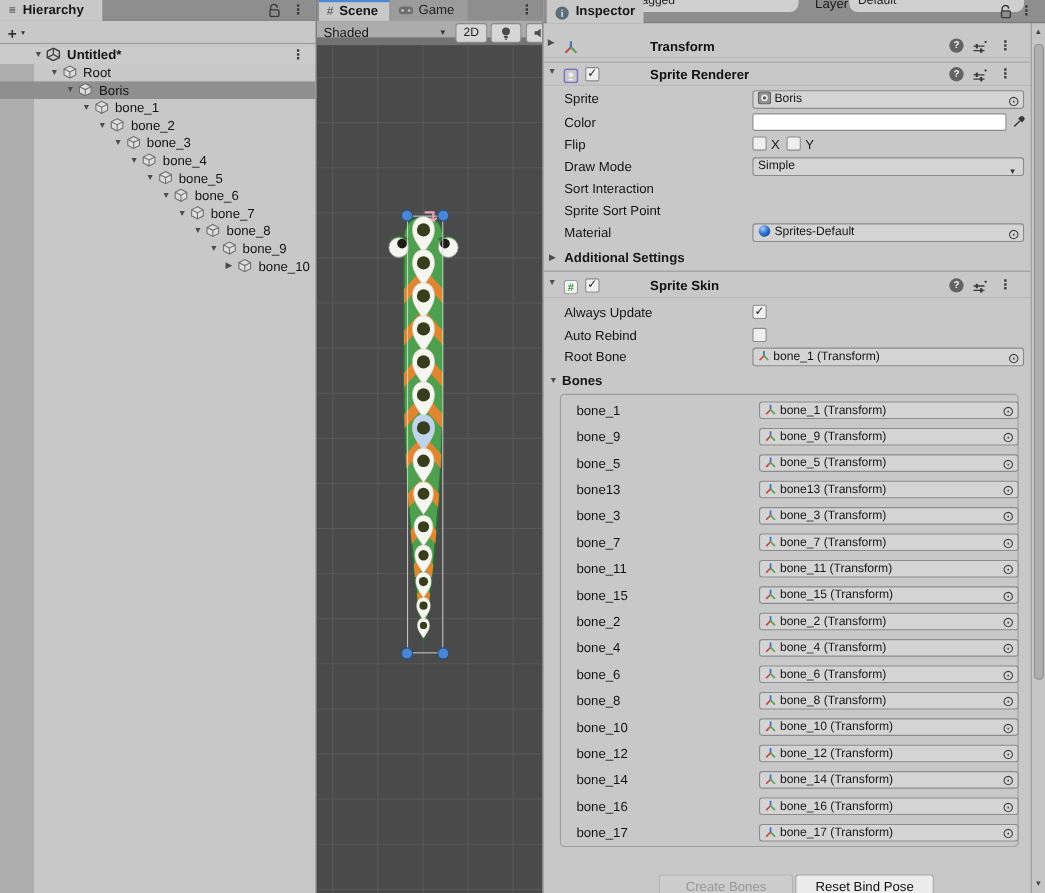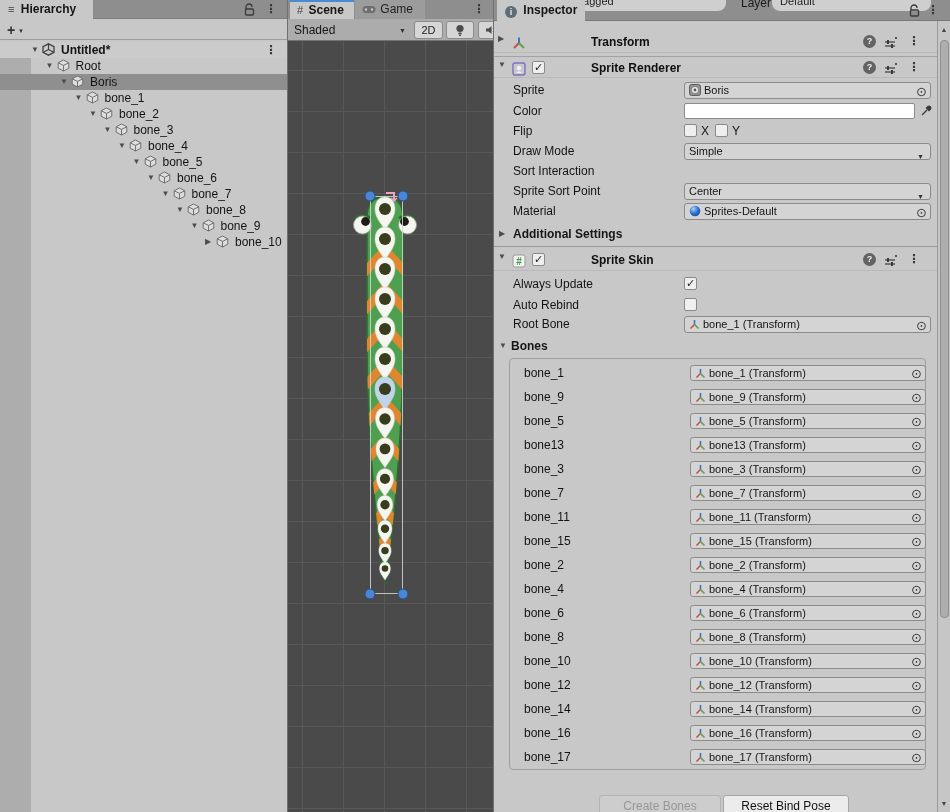--- a/index.html
+++ b/index.html
@@ -26,21 +26,21 @@
   .hrow.sel{background:#8f8f8f;}
   .hrow.scene-row{background:#cbcbcb;}
   .hrow .hicon{display:inline-block;width:14px;height:13px;vertical-align:-2px;}
   .hrow .hlabel{padding-left:3px;color:#141414;}
 
   
   #scene{left:287px;top:0;width:206px;height:812px;background:#acacac;overflow:hidden;border-left:1px solid #6f6f6f;}
   #scene-tabbar{left:0;top:0;width:100%;height:19px;background:#8e8e8e;}
   #scene-tab{left:2px;top:0;width:64px;height:19px;background:#c8c8c8;border-top:2px solid #4a8ad4;padding:1px 0 0 7px;}
   #game-tab{left:67px;top:0;width:70px;height:19px;background:#9c9c9c;padding:2px 0 0 7px;color:#222;}
-  #scene-toolbar{left:0;top:19px;width:100%;height:22px;background:#acacac;border-bottom:1px solid #737373;}
+  #scene-toolbar{left:0;top:19px;width:100%;height:22px;background:#acacac;border-bottom:7px solid #737373;}
   .sbtn{top:2px;height:18px;background:#d6d6d6;border:1px solid #8c8c8c;border-radius:3px;text-align:center;font-size:11px;line-height:16px;color:#222;}
   #scene-view{left:0;top:41px;width:206px;height:771px;background:#4a4a4a;overflow:hidden;}
   .vline{top:0;width:1px;height:100%;background:#585858;}
   .hline{left:0;height:1px;width:100%;background:#585858;}
   .handle{width:11px;height:11px;border-radius:50%;background:#4b86d6;border:1px solid #27527f;transform:translate(-50%,-50%);}
   #selrect{border:1px solid rgba(215,215,215,.85);}
 
   
   #insp{left:493px;top:0;width:457px;height:812px;background:#c8c8c8;overflow:hidden;border-left:1px solid #6f6f6f;}
   #insp-tabbar{left:0;top:0;width:100%;height:21px;background:#8e8e8e;border-bottom:1px solid #787878;z-index:1;}
@@ -516,21 +516,20 @@
     <span class="abs" style="top:124px;left:207px;line-height:14px;">X</span>
     <div class="abs cbx" style="top:124px;left:221px;"></div>
     <span class="abs" style="top:124px;left:238px;line-height:14px;">Y</span>
 
     <span class="abs ins-label" style="top:143px;">Draw Mode</span>
     <div class="abs ctl" style="top:143px;"><span>Simple</span><span class="ddarrow">▼</span></div>
 
     <span class="abs ins-label" style="top:163px;">Sort Interaction</span>
 
     <span class="abs ins-label" style="top:183px;">Sprite Sort Point</span>
-    <div class="abs ctl" style="top:183px;"><span>Center</span><span class="ddarrow">▼</span></div>
 
     <span class="abs ins-label" style="top:203px;">Material</span>
     <div class="abs ctl" style="top:203px;">
       <span class="oficon"><svg width="12" height="12" viewBox="0 0 12 12">
             <defs>
               <radialGradient id="matg" cx="0.35" cy="0.3" r="0.9">
                 <stop offset="0" stop-color="#aecdf5"></stop>
                 <stop offset="0.5" stop-color="#2a72cf"></stop>
                 <stop offset="1" stop-color="#0b3f86"></stop>
               </radialGradient>

